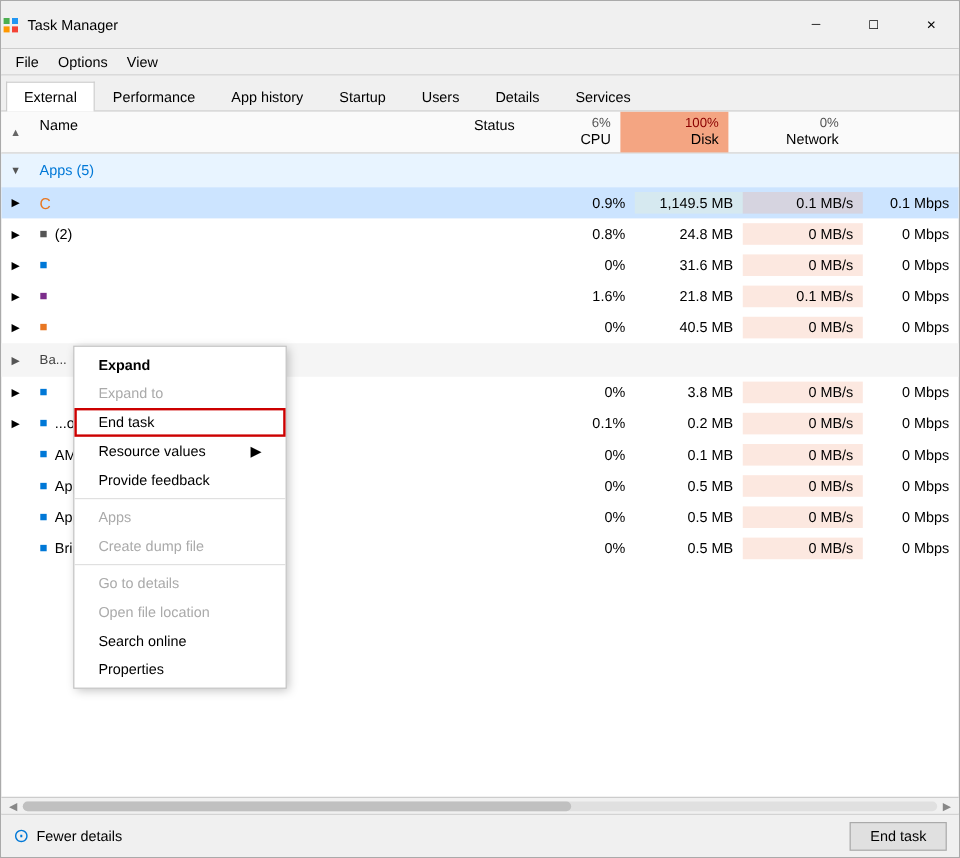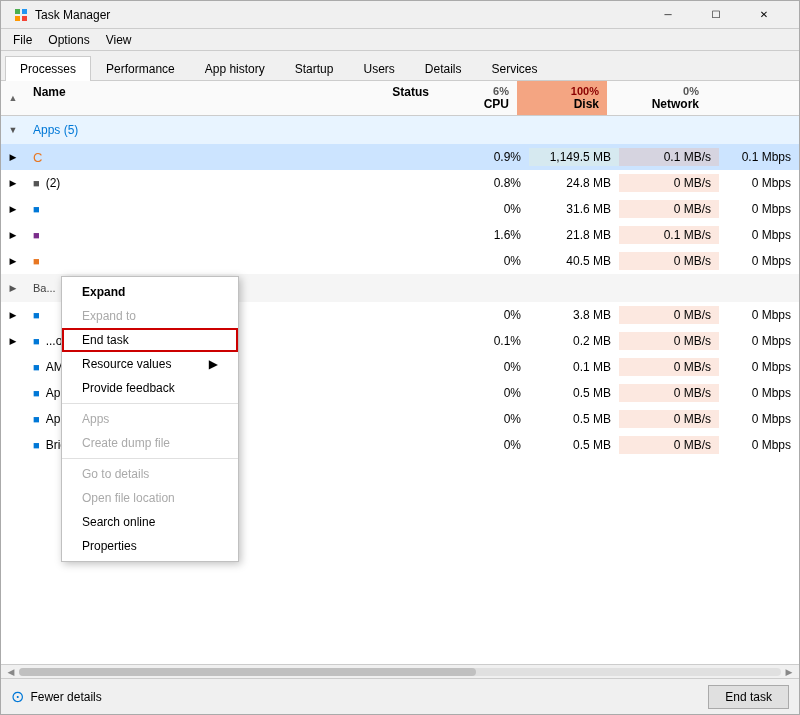--- a/index.html
+++ b/index.html
@@ -17,24 +17,24 @@
       width: 800px;
       height: 715px;
       background: #ffffff;
       border: 1px solid #aaa;
       display: flex;
       flex-direction: column;
     }
 
     .title-bar {
       background: #f0f0f0;
-      height: 28px;
-      display: flex;
-      align-items: center;
-      padding: 0 12px;
+      height: 40px;
+      display: flex;
+      align-items: center;
+      padding: 0 0;
       border-bottom: 1px solid #ccc;
       user-select: none;
       justify-content: flex-end;
     }
 
     .title-bar-icon {
       width: 16px;
       height: 16px;
       margin-right: 6px;
       display: flex;
@@ -117,31 +117,30 @@
       overflow: hidden;
       position: relative;
     }
 
     .col-header {
       padding: 4px 8px;
       text-align: right;
       font-size: 12px;
       color: #000;
       border-left: 1px solid transparent;
-      font-weight: bold;
     }
 
     .col-header.name {
       text-align: left;
       border-left: none;
     }
 
     .col-header.disk {
       background: #f4a582;
-      font-weight: bold;
+      font-weight: normal;
     }
 
     .col-header .pct {
       font-size: 11px;
       color: #555;
     }
 
     .col-header.disk .pct {
       color: #8b0000;
     }
@@ -304,21 +303,21 @@
     </div>
   </div>
 
   <div class="menu-bar">
     <span class="menu-item">File</span>
     <span class="menu-item">Options</span>
     <span class="menu-item">View</span>
   </div>
 
   <div class="tab-bar">
-    <div class="tab active">Processes</div>
+    <div class="tab active">External</div>
     <div class="tab">Performance</div>
     <div class="tab">App history</div>
     <div class="tab">Startup</div>
     <div class="tab">Users</div>
     <div class="tab">Details</div>
     <div class="tab">Services</div>
   </div>
 
   <div class="main-content">
 

